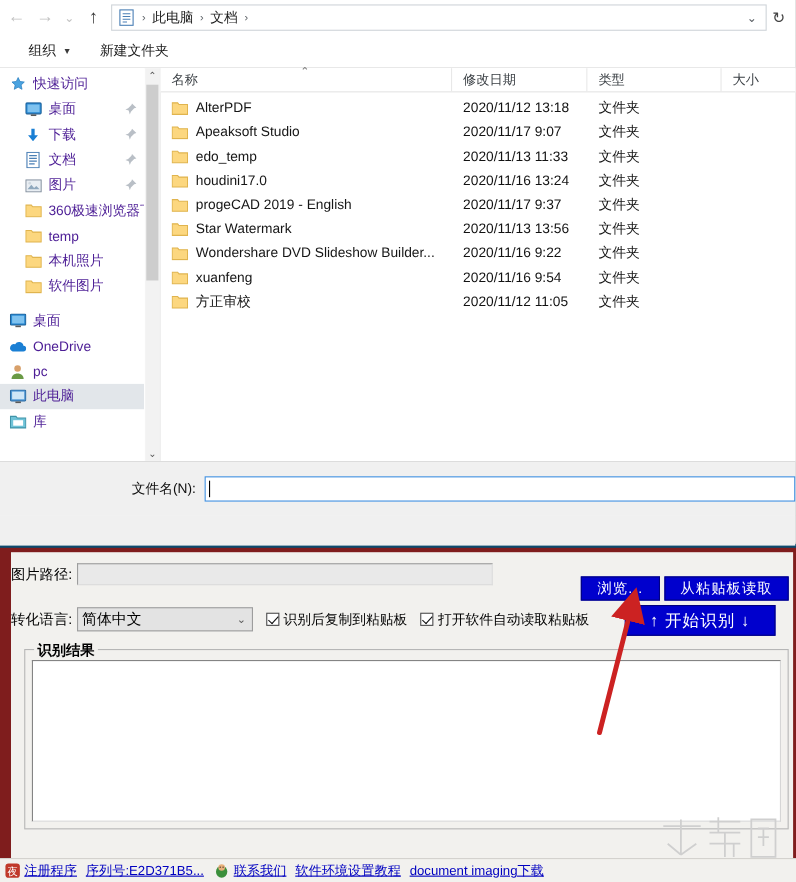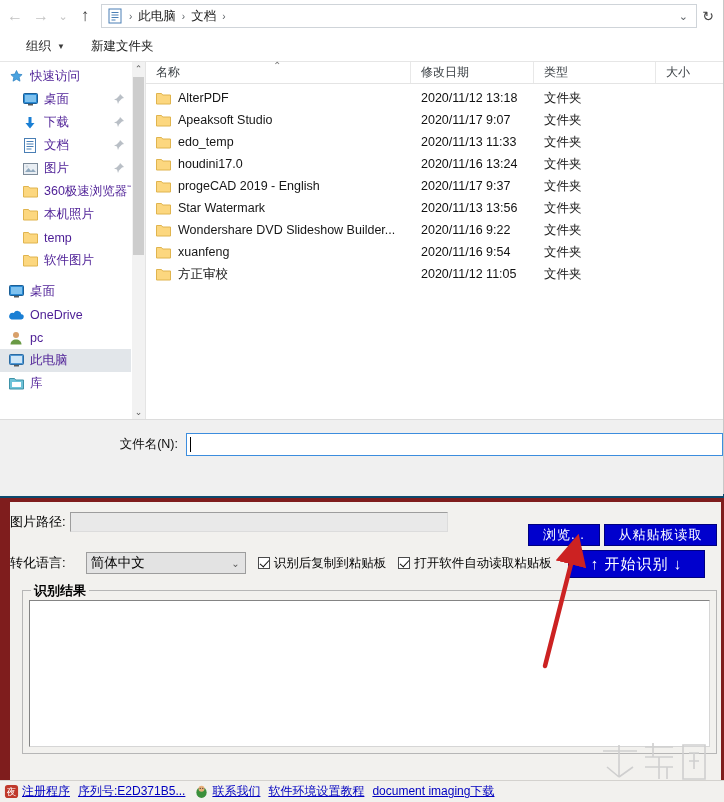--- a/index.html
+++ b/index.html
@@ -316,21 +316,21 @@
     width: 113px; height: 22px;
   }
 
   .row-lang {
     position: absolute;
     left: 0; top: 48px; right: 0;
     height: 26px;
     display: flex; align-items: center;
   }
   .combo {
-    margin-left: 20px;
+    margin-left: 4px;
     width: 160px;
     height: 22px;
     background: #e3e3e3;
     border: 1px solid #9d9d9d;
     display: flex;
     align-items: center;
     padding-left: 4px;
     position: relative;
   }
   .combo-val { font-size: 13.5px; color: #000; }
@@ -614,30 +614,30 @@
         </span>
         <span class="sb-label">360极速浏览器下</span>
       </div>
 
       <div class="sb-item">
         <span class="sb-ico indent">
           <svg width="15" height="13" viewBox="0 0 15 13">
               <path d="M0.5 1.5h5l1.2 1.5h7.8v9H0.5z" fill="#fcd77f" stroke="#e0b44e"></path>
             </svg>
         </span>
-        <span class="sb-label">本机照片</span>
+        <span class="sb-label">temp</span>
       </div>
 
       <div class="sb-item">
         <span class="sb-ico indent">
           <svg width="15" height="13" viewBox="0 0 15 13">
               <path d="M0.5 1.5h5l1.2 1.5h7.8v9H0.5z" fill="#fcd77f" stroke="#e0b44e"></path>
             </svg>
         </span>
-        <span class="sb-label">temp</span>
+        <span class="sb-label">本机照片</span>
       </div>
 
       <div class="sb-item">
         <span class="sb-ico indent">
           <svg width="15" height="13" viewBox="0 0 15 13">
               <path d="M0.5 1.5h5l1.2 1.5h7.8v9H0.5z" fill="#fcd77f" stroke="#e0b44e"></path>
             </svg>
         </span>
         <span class="sb-label">软件图片</span>
       </div>

